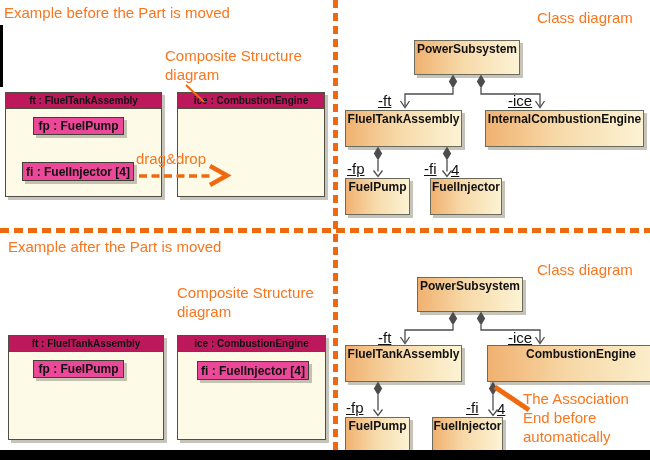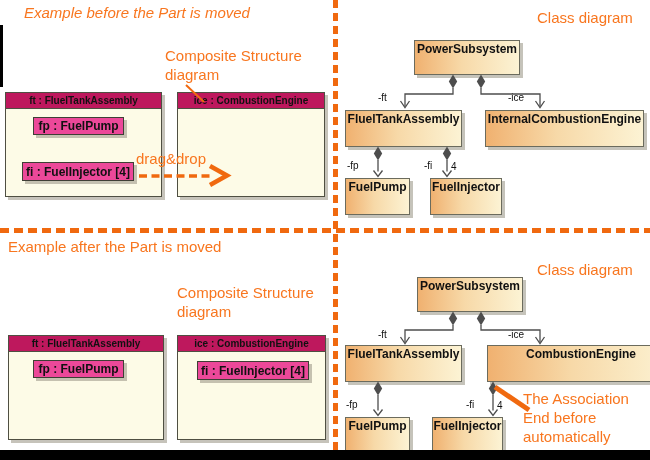--- a/index.html
+++ b/index.html
@@ -32,30 +32,30 @@
   .comp-head{
     height:15px;line-height:15px;border-bottom:1px solid #4F4F42;background:#be185d;
     text-align:center;font-weight:bold;font-size:10px;white-space:nowrap;
   }
   
   .part-box{
     border:1px solid #3F3F35;background:#ec4899;
     box-shadow:3px 3px 0 rgba(160,155,140,.6);box-sizing:border-box;
     text-align:center;font-weight:bold;font-size:12px;white-space:nowrap;
   }
-  .role{font-size:10px;color:#111;white-space:nowrap;}
+  .role{font-size:15px;color:#111;white-space:nowrap;text-decoration:underline;}
   .blackbar{background:#000;}
   svg{display:block;}
 </style>
 </head>
 <body>
 
 <div id="page">
 
-  <div class="abs otext" style="left:24px;top:3px;font-style:italic;">Example before the Part is moved</div>
+  <div class="abs otext" style="left:4px;top:3px;">Example before the Part is moved</div>
   <div class="abs blackbar" style="left:0;top:25px;width:3px;height:62px;"></div>
 
   <div class="abs otext" style="left:165px;top:46px;width:152px;">Composite Structure diagram</div>
 
   <div class="abs comp-box" style="left:5px;top:92px;width:157px;height:105px;">
     <div class="comp-head">ft : FluelTankAssembly</div>
   </div>
   <div class="abs part-box" style="left:33px;top:117px;width:91px;height:18px;line-height:17px;">fp : FuelPump</div>
   <div class="abs part-box" style="left:22px;top:162px;width:112px;height:19px;line-height:18px;">fi : FuelInjector [4]</div>
 

